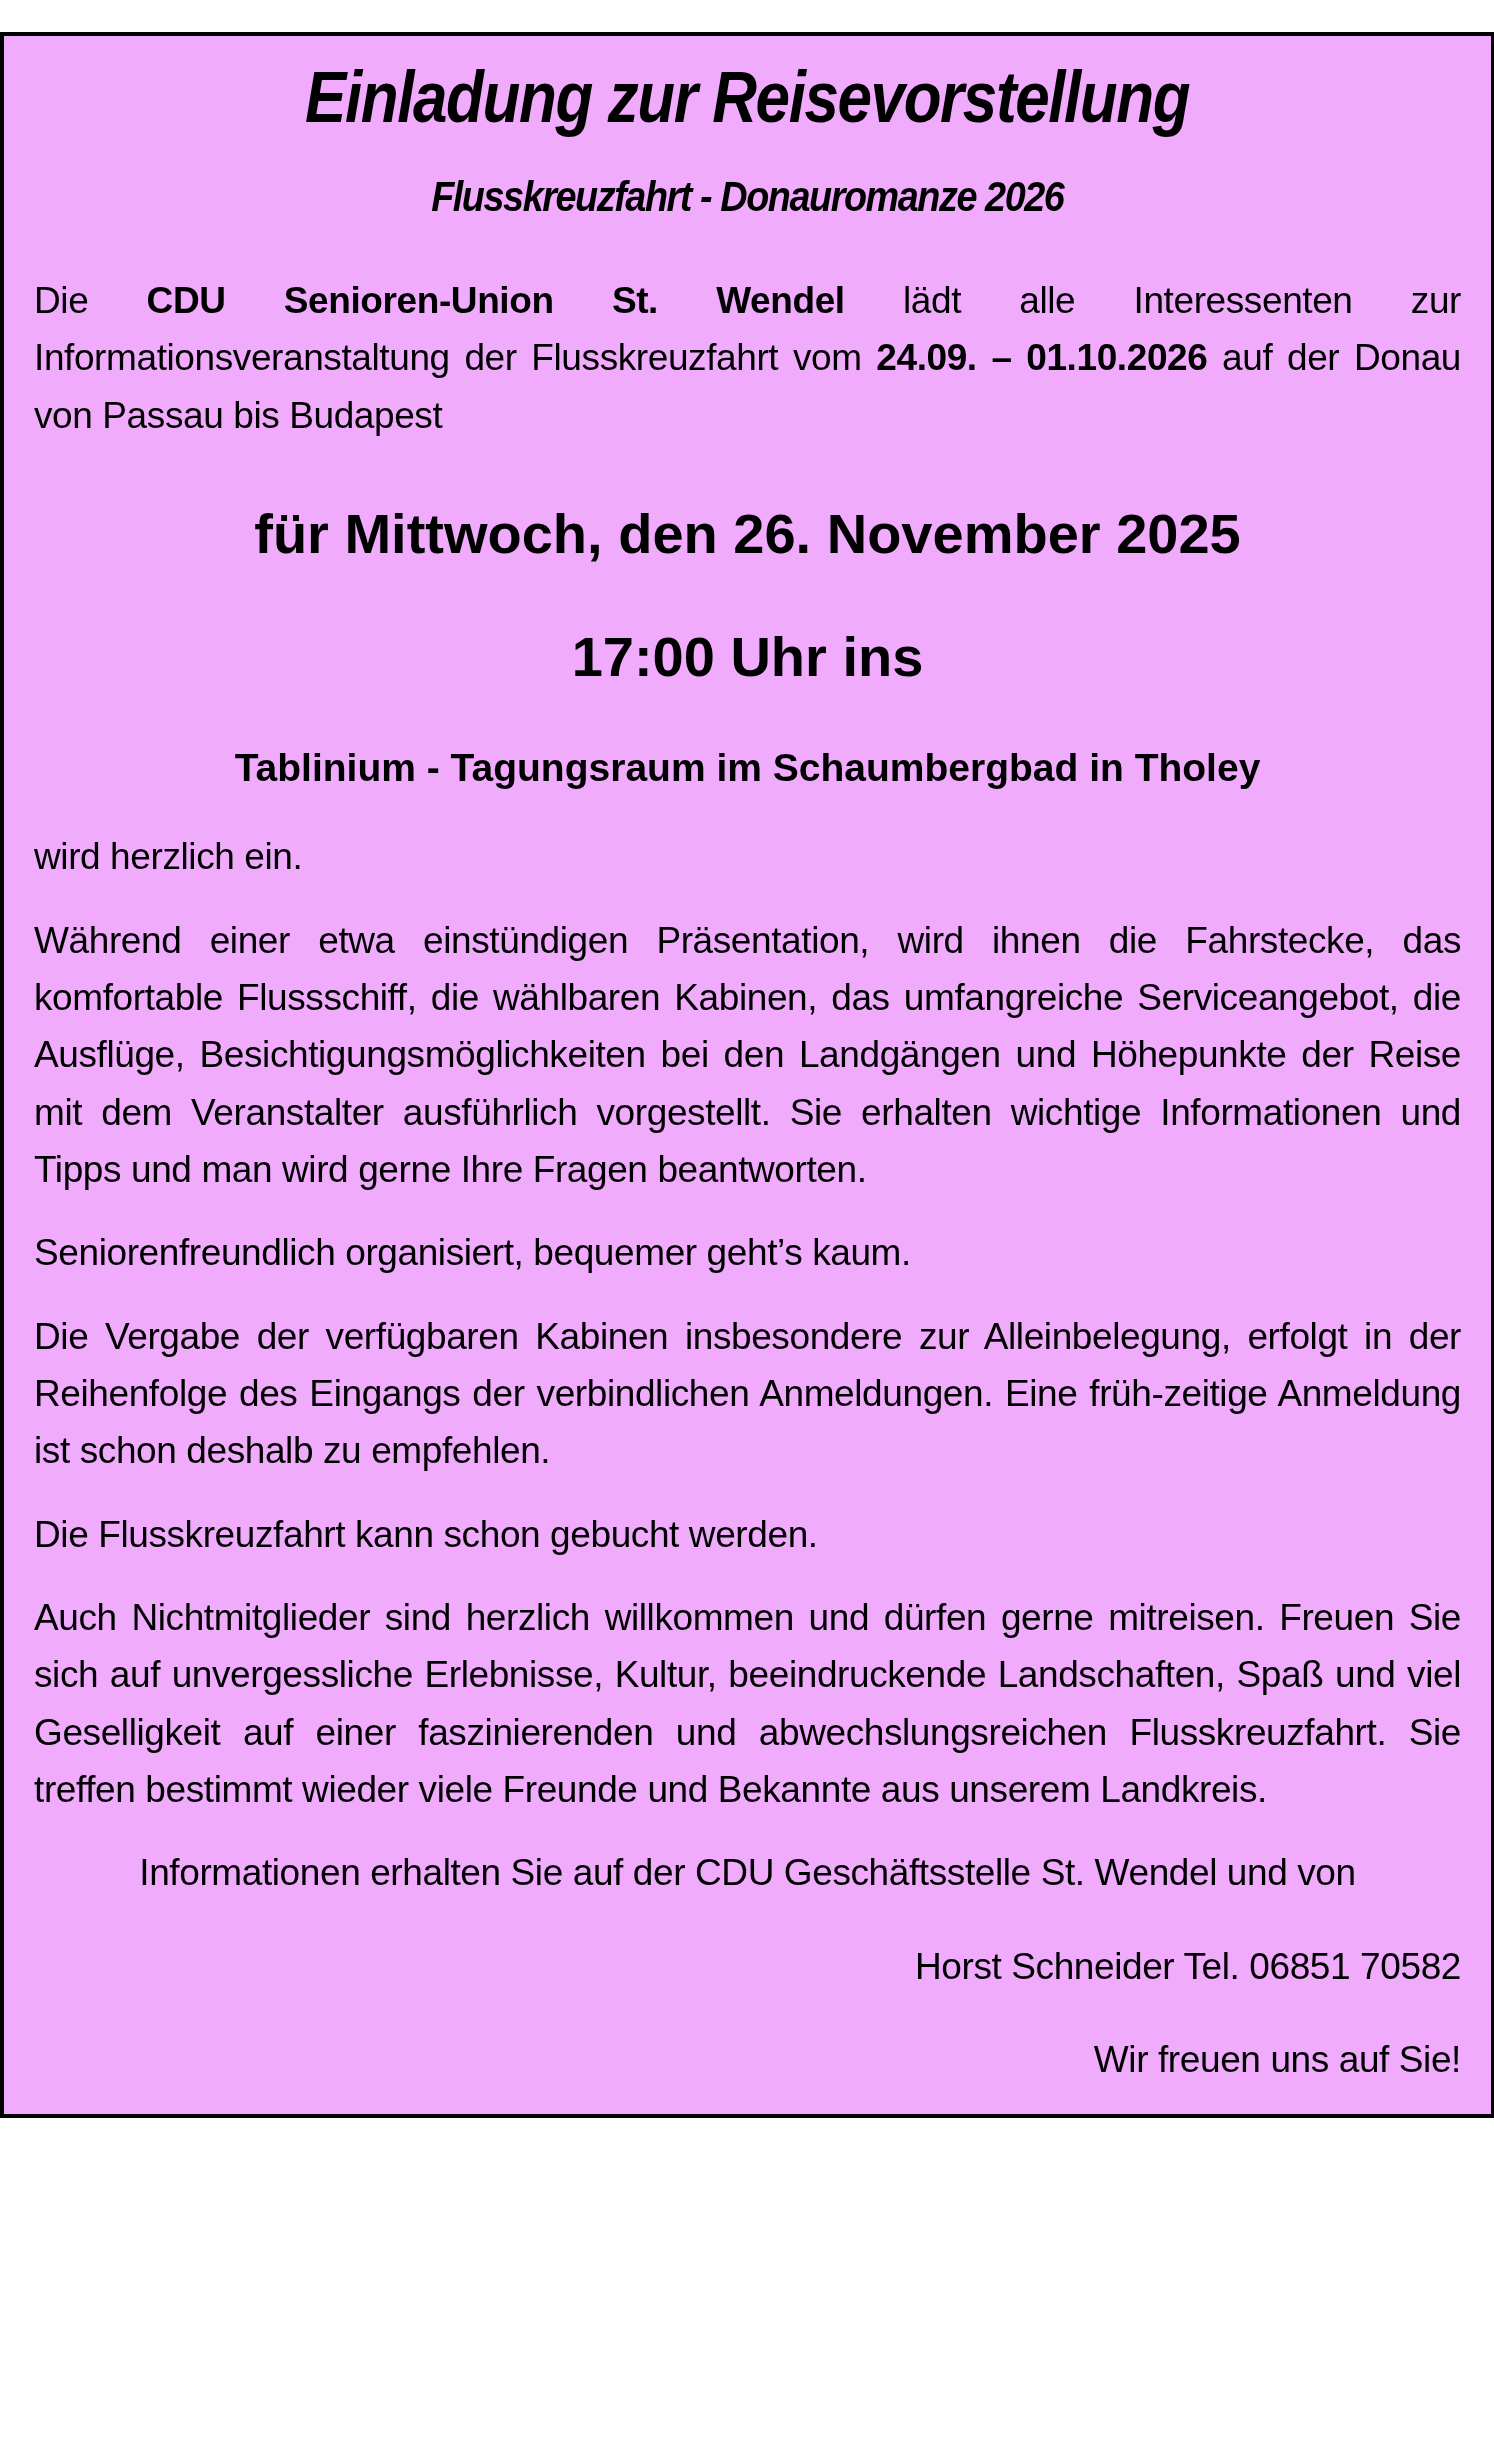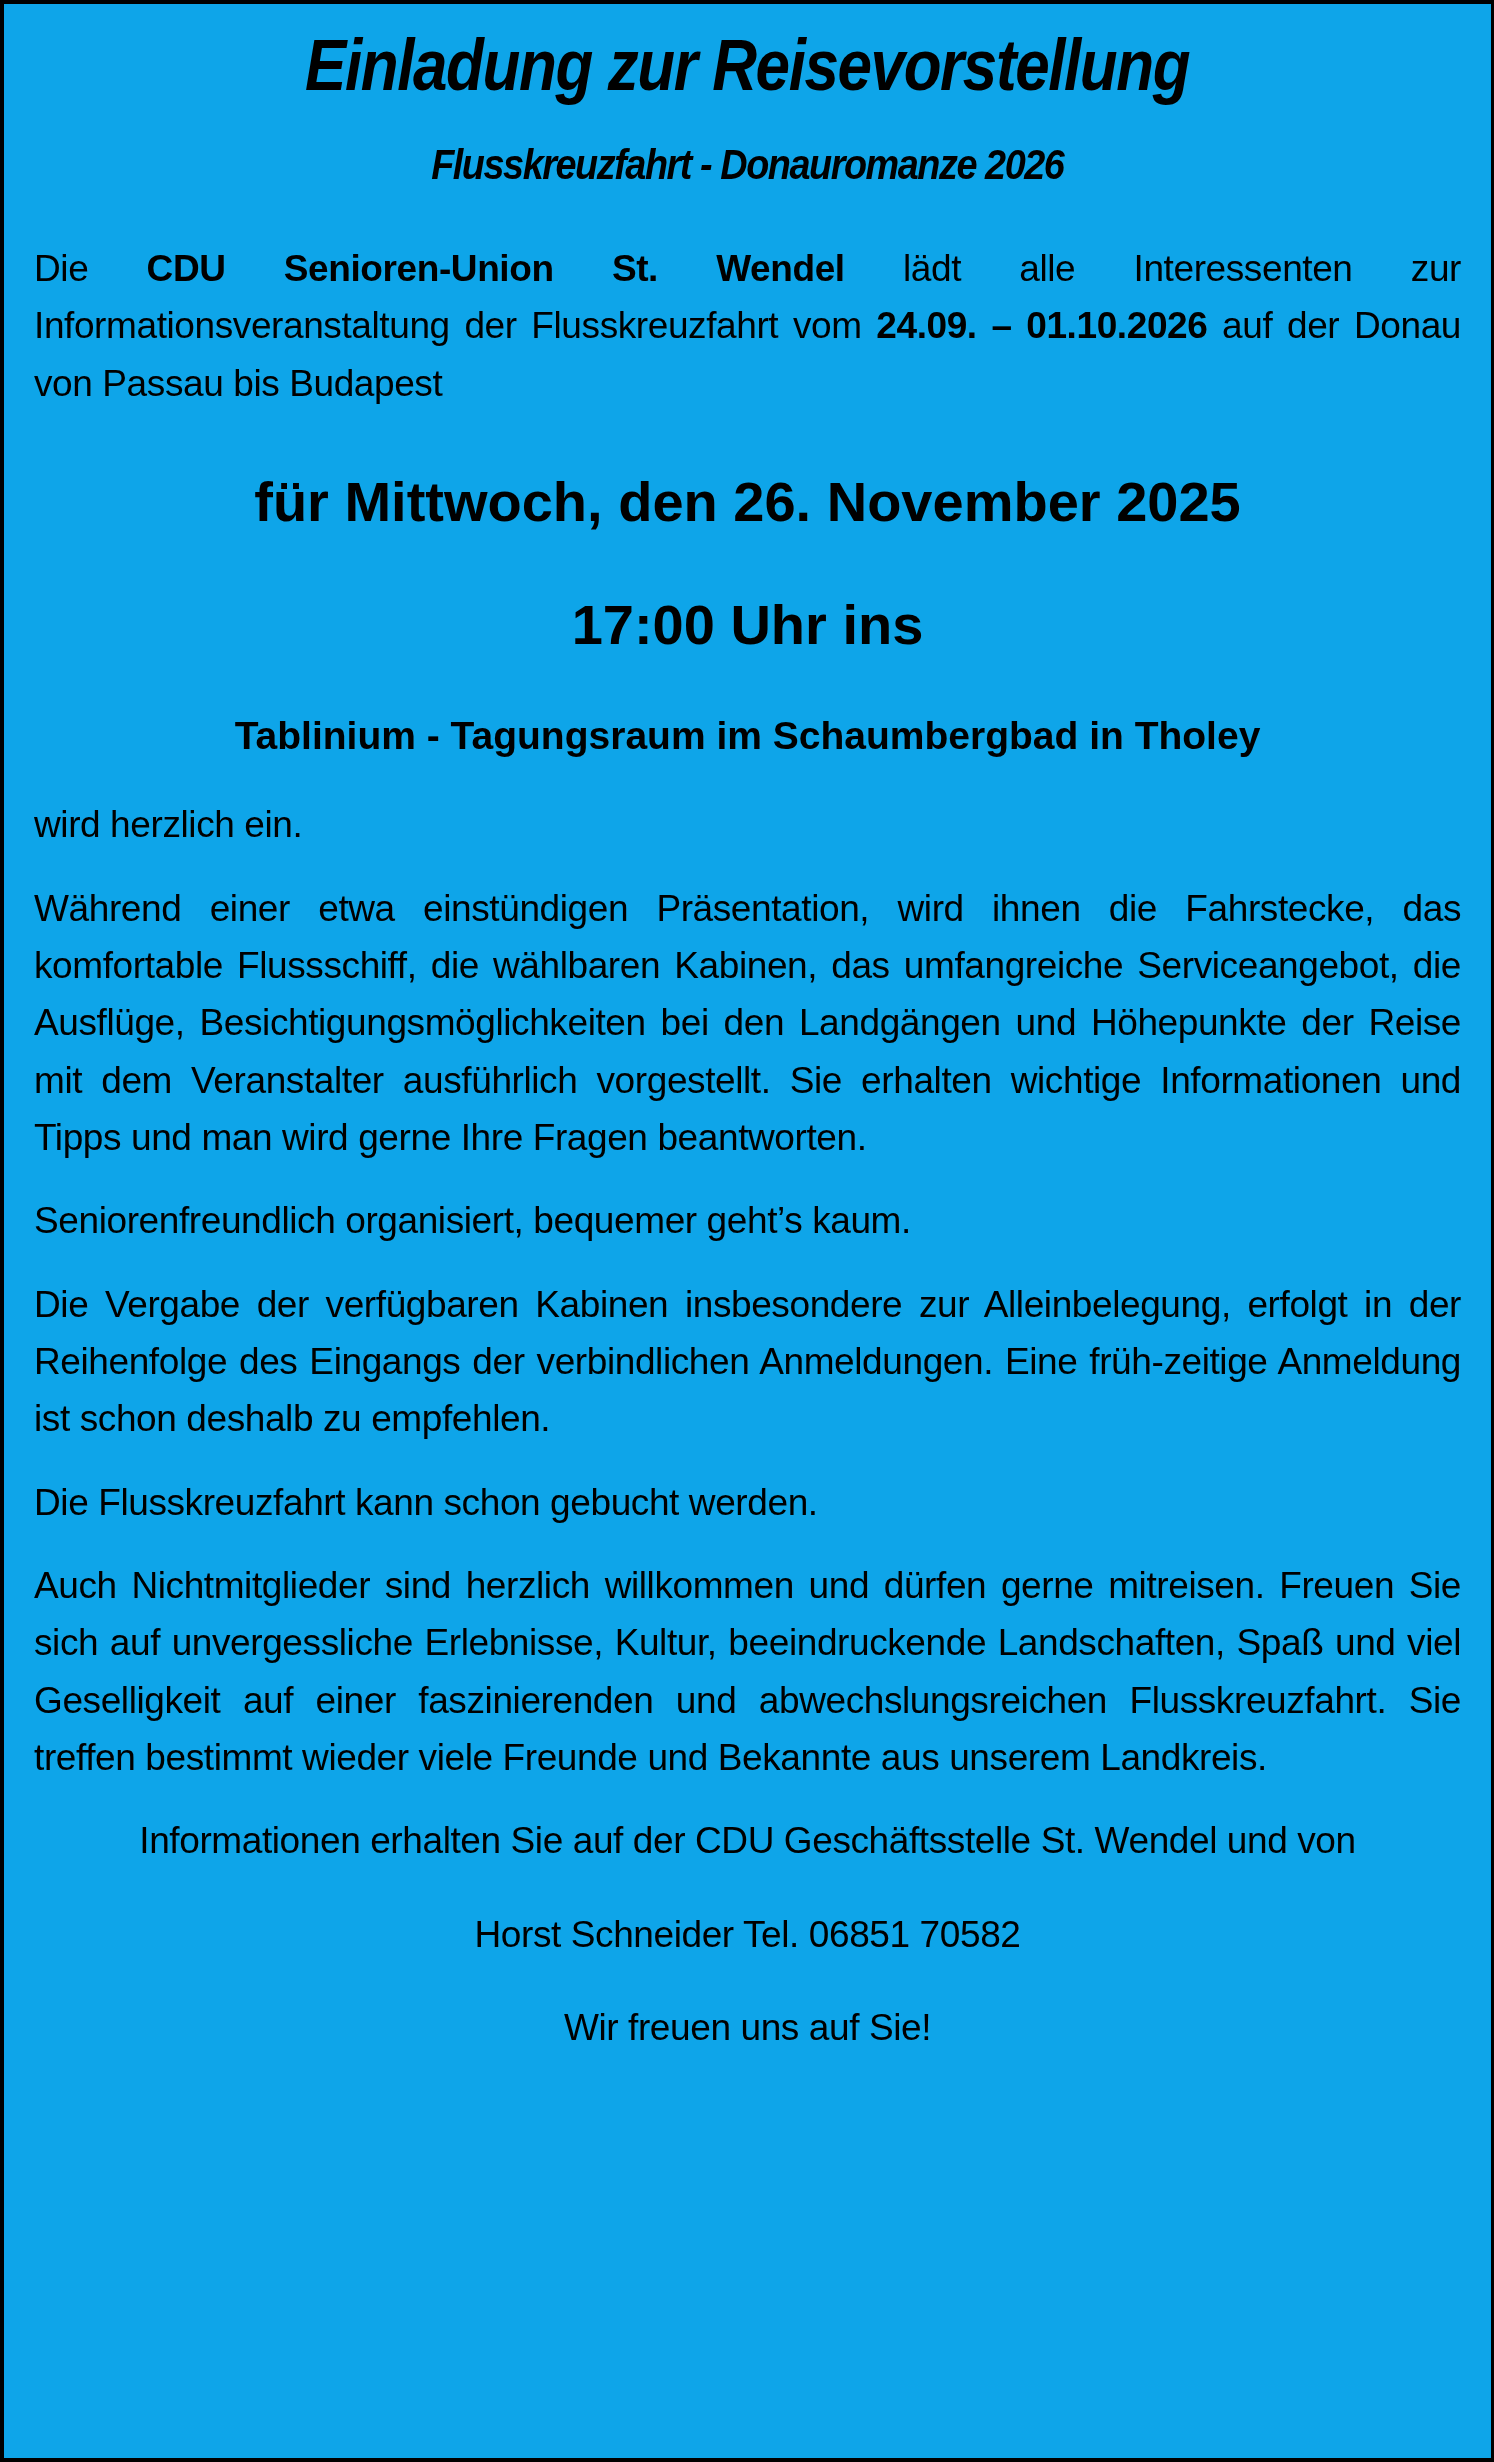--- a/index.html
+++ b/index.html
@@ -2,28 +2,29 @@
 <html style="font-size:12.5px"><head>
 <meta charset="utf-8">
 <style>
   html, body {
     margin: 0;
     padding: 0;
     background: #ffffff;
   }
   .page {
     width: 1495px;
-    height: 2462px;
+    height: 2086px;
     box-sizing: border-box;
     border: 4.7px solid #000000;
-    background: #0ea5e9;
+    background: #f0abfc;
     color: #000000;
     font-family: "Liberation Sans", sans-serif;
     padding: 20px 30px 15.6px 30px;
     overflow: hidden;
+    margin-top: 32px;
   }
   .title-line {
     text-align: center;
     font-weight: bold;
     font-style: italic;
     font-size: 72px;
     line-height: 1.15;
     white-space: nowrap;
   }
   .title-inner {
@@ -80,21 +81,21 @@
   }
   .para-left {
     margin-top: 26px;
     text-align: left;
   }
   .footer-line {
     text-align: center;
     margin-top: 26px;
   }
   .footer-line-spaced {
-    text-align: center;
+    text-align: right;
     margin-top: 36px;
   }
   p, div { margin-bottom: 0; margin-block-start: 0; margin-block-end: 0; }
 </style>
 </head>
 <body>
 
 <div class="page">
 
   <div class="title-line">

